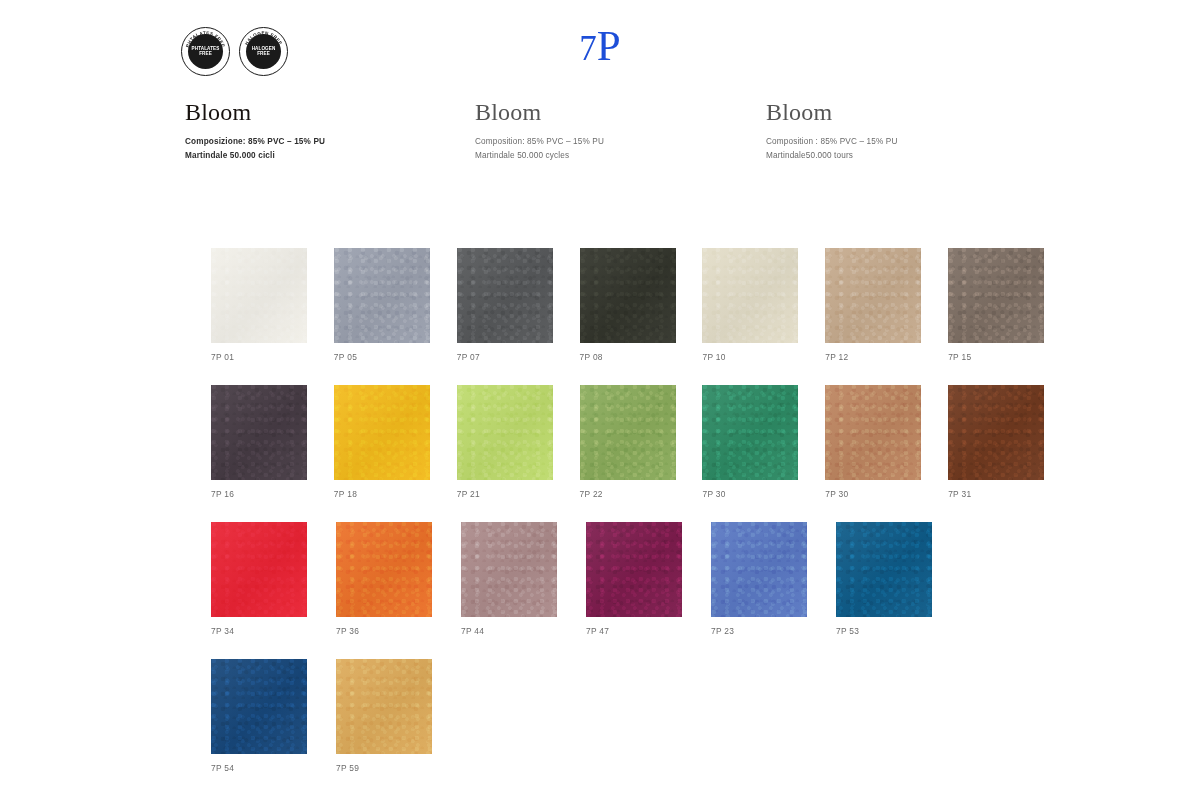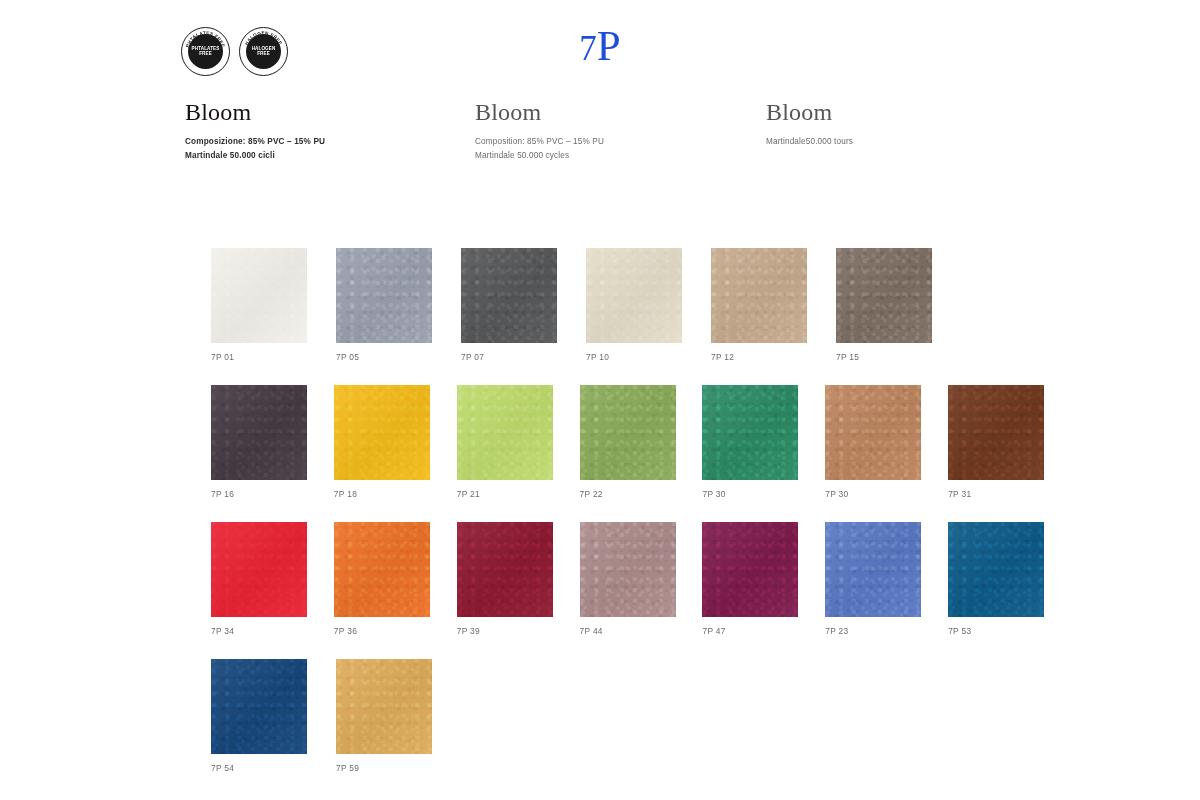--- a/index.html
+++ b/index.html
@@ -212,20 +212,21 @@
     <div class="spec-line">Composizione: 85% PVC – 15% PU</div>
     <div class="spec-line">Martindale 50.000 cicli</div>
   </div>
   <div class="spec-col c1">
     <div class="spec-name">Bloom</div>
     <div class="spec-line">Composition: 85% PVC – 15% PU</div>
     <div class="spec-line">Martindale 50.000 cycles</div>
   </div>
   <div class="spec-col c2">
     <div class="spec-name">Bloom</div>
+    <div class="spec-line">Composition : 85% PVC – 15% PU</div>
     <div class="spec-line">Martindale50.000 tours</div>
   </div>
 </div>
 
 <div class="grid" id="swatch-grid">
     <div class="grid-row">
       <div class="cell">
         <div class="chip" style="background: rgb(242, 240, 233);">
           <div class="grain"></div>
           <div class="sheen"></div>
@@ -240,20 +241,27 @@
         <div class="chip-label">7P 05</div>
       </div>
       <div class="cell">
         <div class="chip" style="background: rgb(86, 88, 90);">
           <div class="grain"></div>
           <div class="sheen"></div>
         </div>
         <div class="chip-label">7P 07</div>
       </div>
       <div class="cell">
+        <div class="chip" style="background: rgb(51, 53, 44);">
+          <div class="grain"></div>
+          <div class="sheen"></div>
+        </div>
+        <div class="chip-label">7P 08</div>
+      </div>
+      <div class="cell">
         <div class="chip" style="background: rgb(227, 221, 200);">
           <div class="grain"></div>
           <div class="sheen"></div>
         </div>
         <div class="chip-label">7P 10</div>
       </div>
       <div class="cell">
         <div class="chip" style="background: rgb(198, 171, 142);">
           <div class="grain"></div>
           <div class="sheen"></div>
@@ -328,27 +336,20 @@
         <div class="chip-label">7P 34</div>
       </div>
       <div class="cell">
         <div class="chip" style="background: rgb(236, 113, 41);">
           <div class="grain"></div>
           <div class="sheen"></div>
         </div>
         <div class="chip-label">7P 36</div>
       </div>
       <div class="cell">
-        <div class="chip" style="background: rgb(141, 26, 50);">
-          <div class="grain"></div>
-          <div class="sheen"></div>
-        </div>
-        <div class="chip-label">7P 39</div>
-      </div>
-      <div class="cell">
         <div class="chip" style="background: rgb(172, 139, 139);">
           <div class="grain"></div>
           <div class="sheen"></div>
         </div>
         <div class="chip-label">7P 44</div>
       </div>
       <div class="cell">
         <div class="chip" style="background: rgb(125, 28, 77);">
           <div class="grain"></div>
           <div class="sheen"></div>

